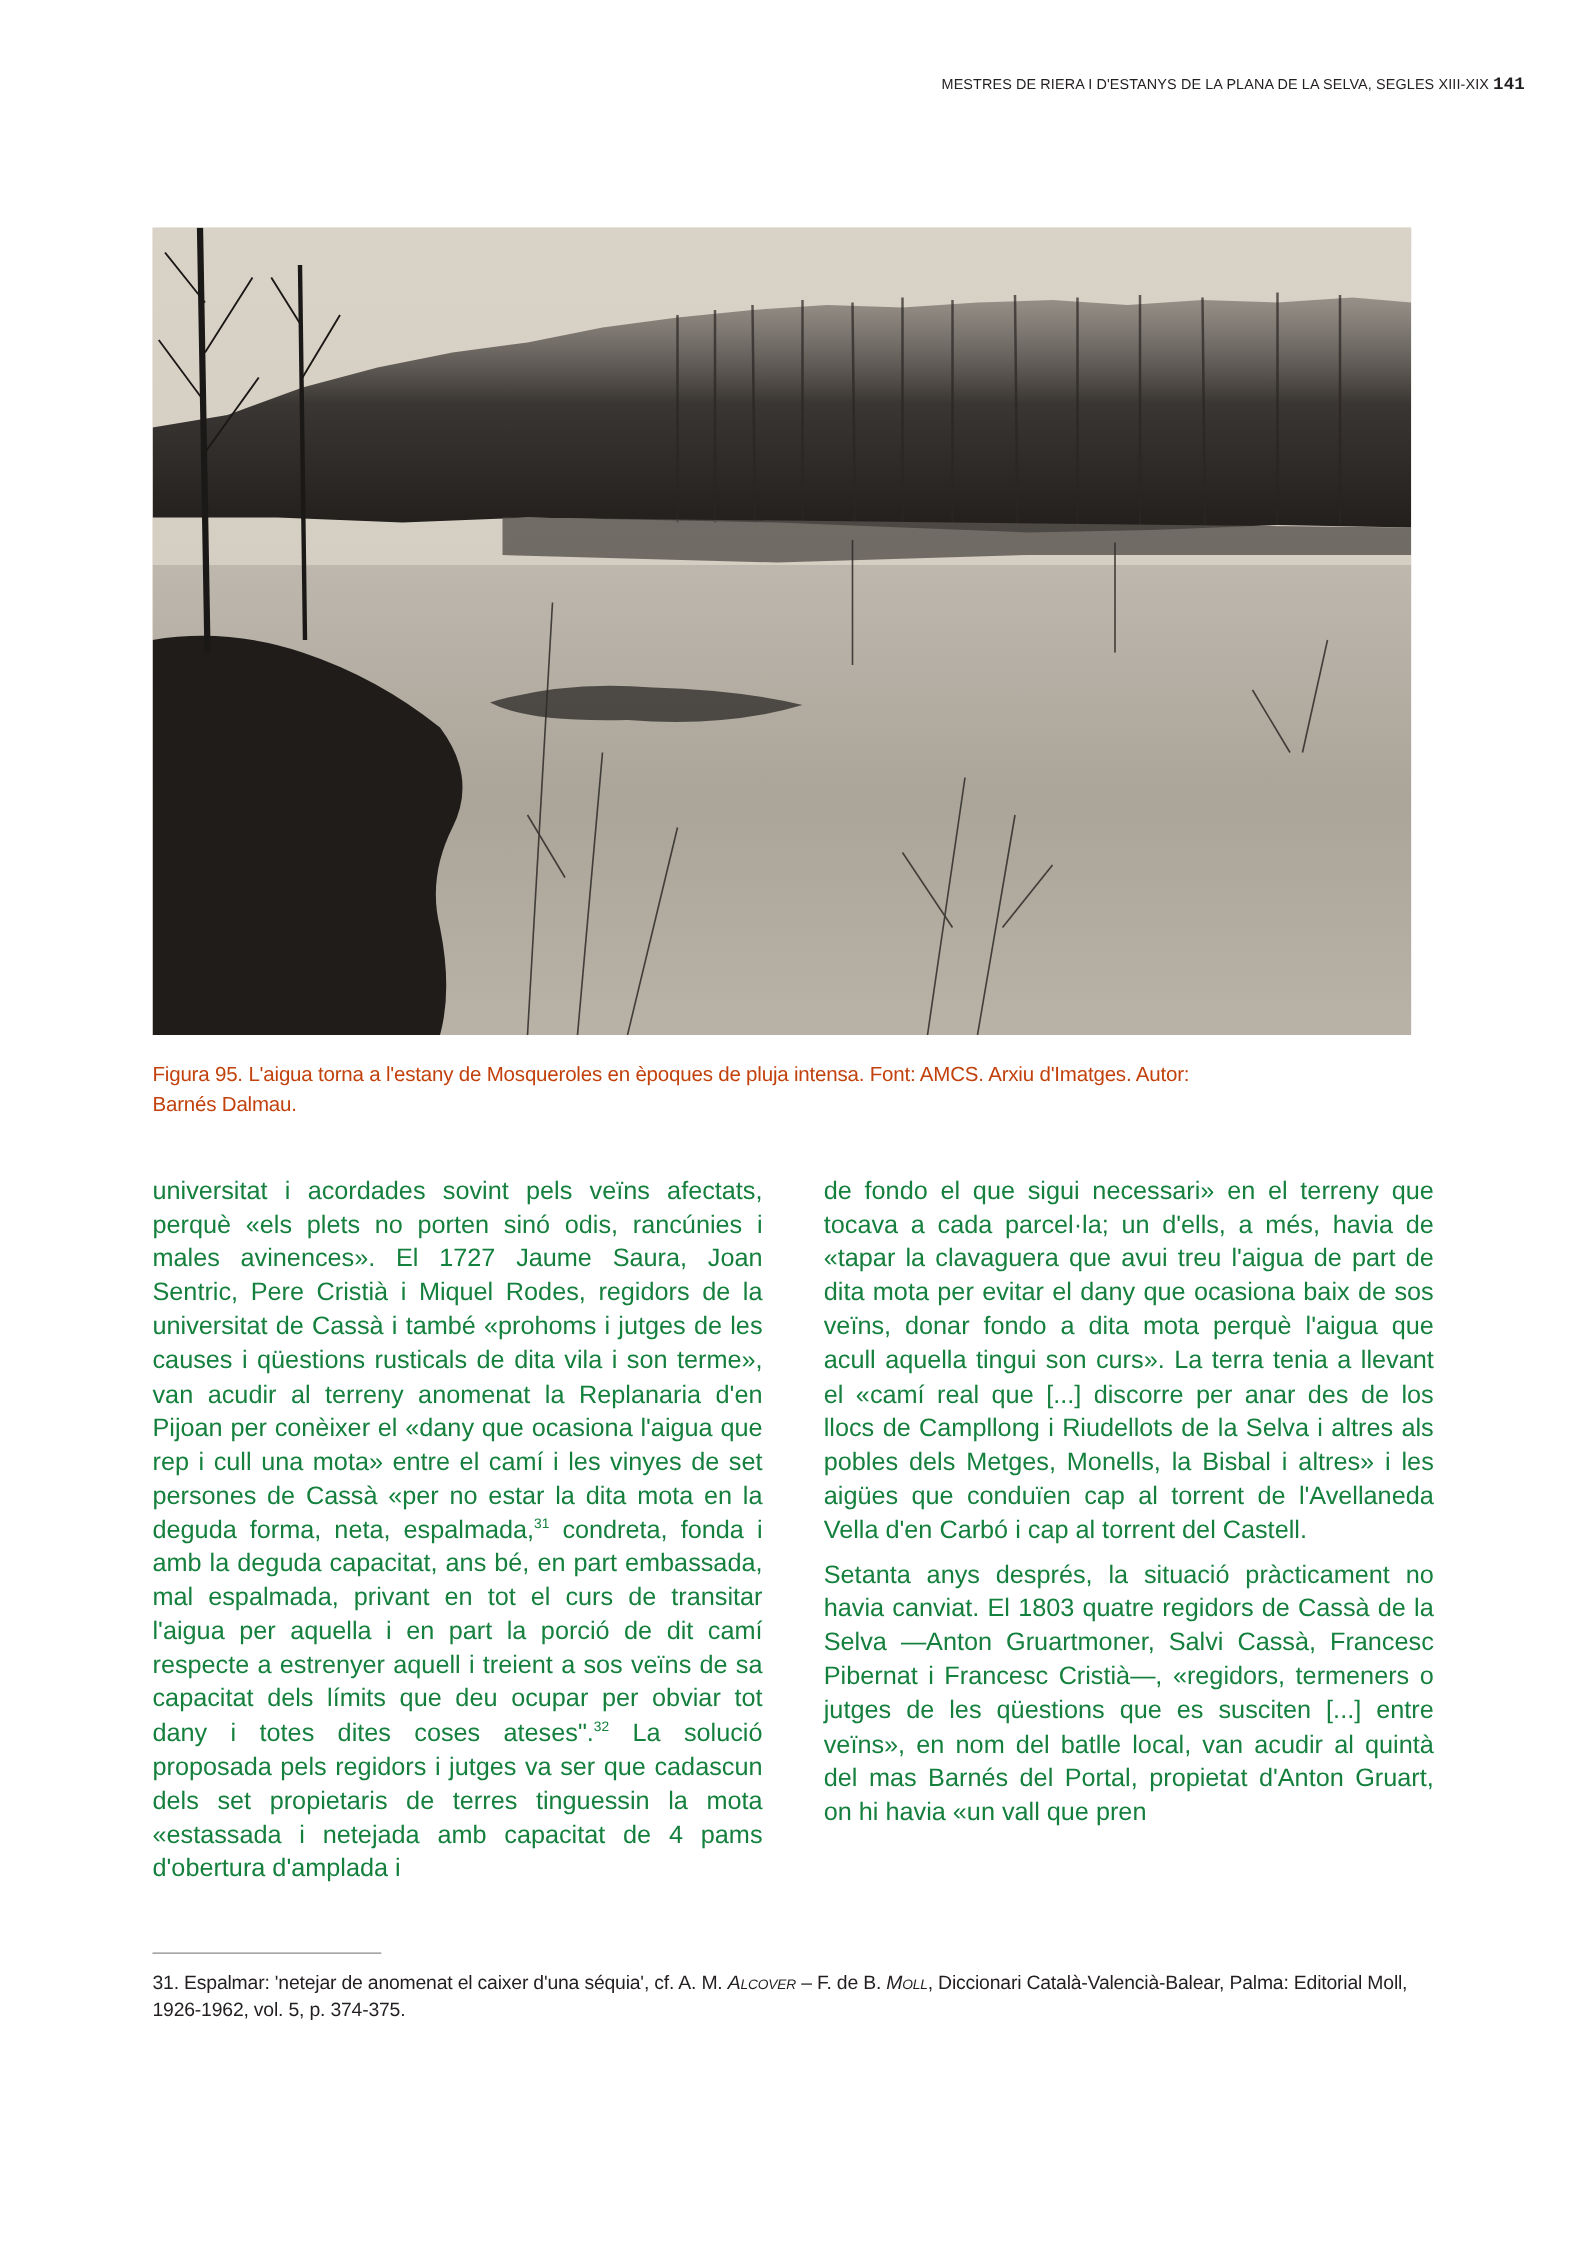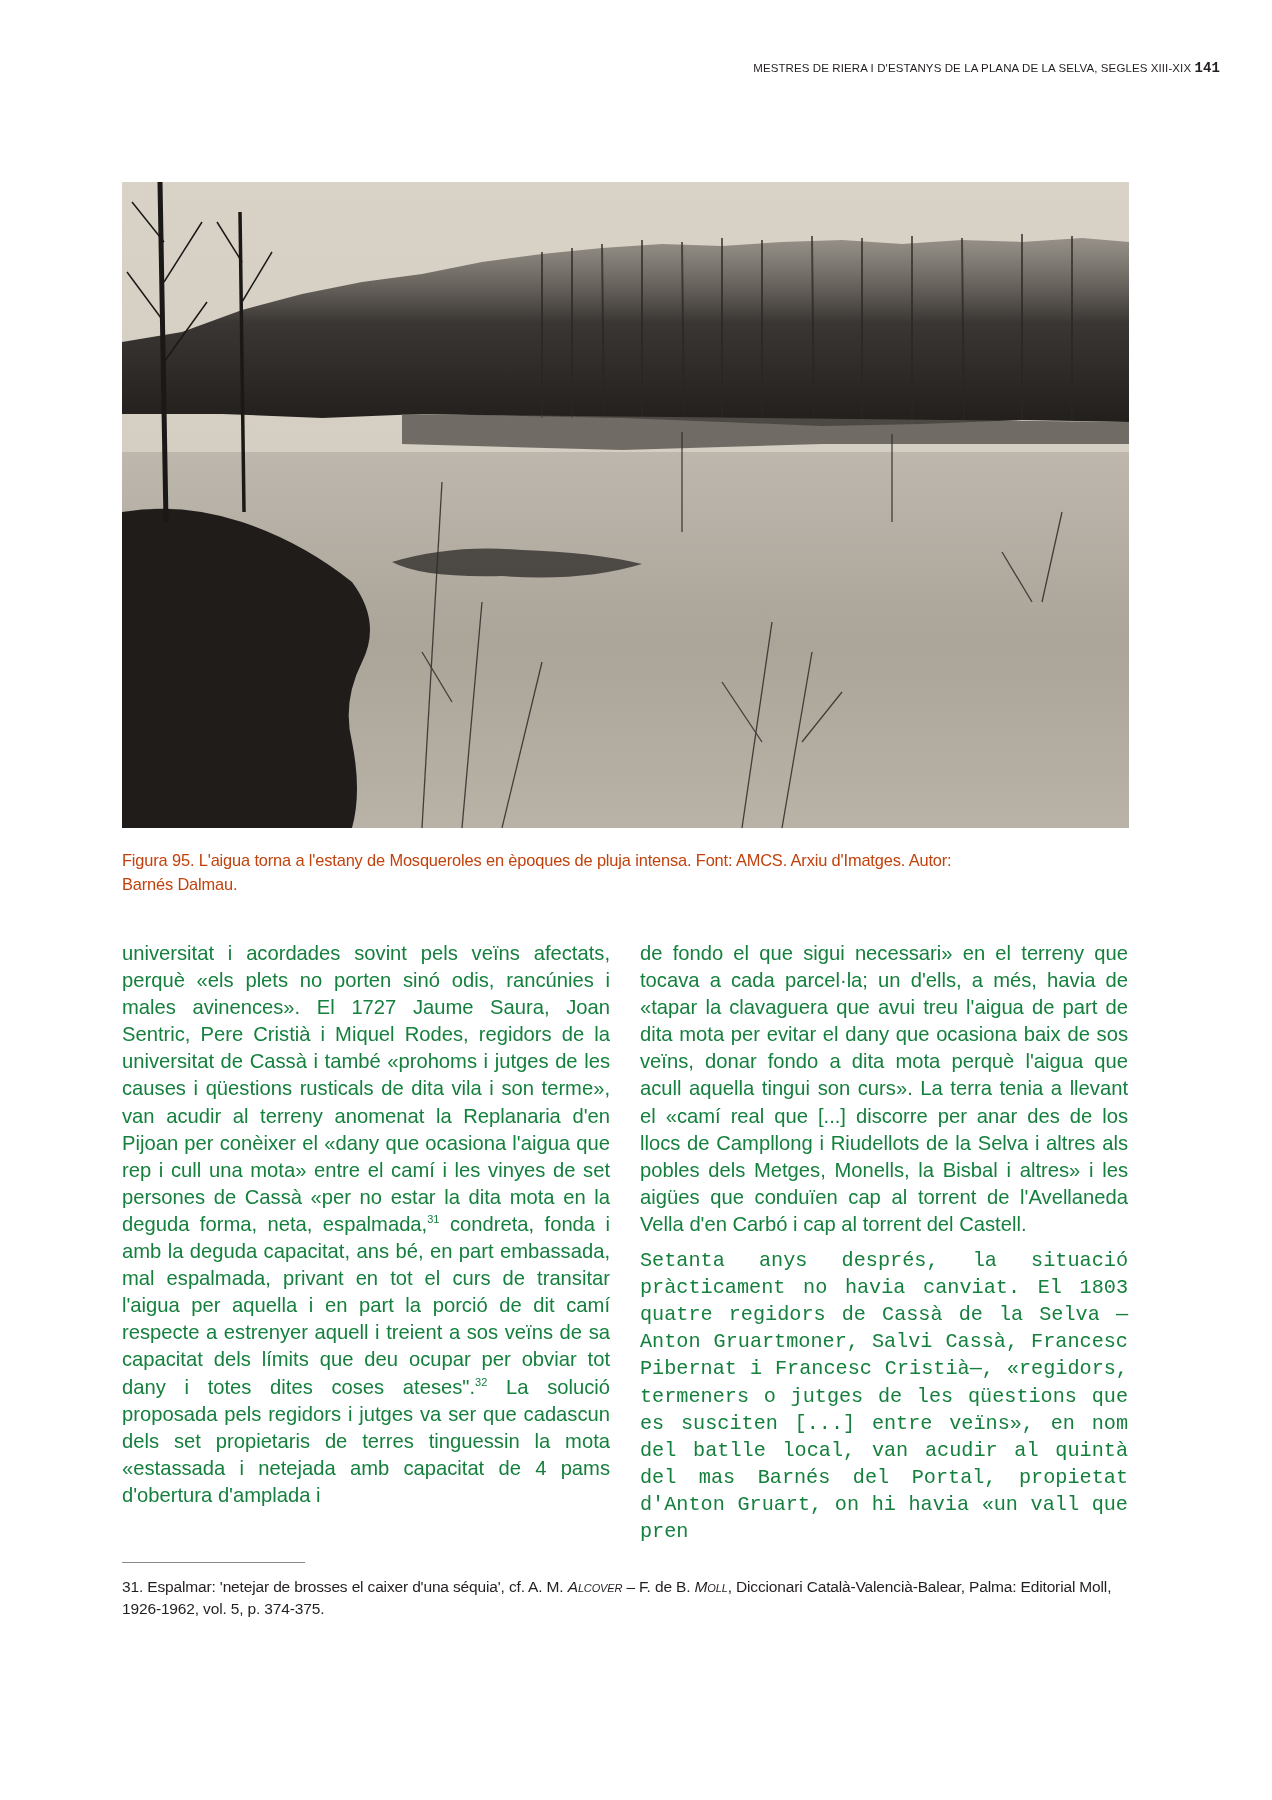--- a/index.html
+++ b/index.html
@@ -11,23 +11,23 @@
   .running-head .pno { font-weight: bold; font-size: 14px; font-family: Liberation Mono, monospace; }
   .photo { position: absolute; left: 122px; top: 182px; width: 1007px; height: 646px;
            overflow: hidden; background: #d8d2c6; }
   .photo svg { display: block; width: 100%; height: 100%; }
   .caption { position: absolute; left: 122px; top: 848px; width: 1006px;
              font-size: 16.4px; line-height: 24px; color: #c2410c;
              font-family: "Liberation Sans", sans-serif; letter-spacing: -0.15px; }
   .col { position: absolute; top: 940px; width: 488px; font-size: 20.2px; line-height: 27.1px;
          text-align: justify; color: #15803d; }
   .col p { margin: 0; }
-  .col p + p { margin-top: 9px; font-family: Liberation Mono, monospace; }
+  .col p + p { margin-top: 9px; }
   .col-left { left: 122px; }
-  .col-right { left: 640px; }
+  .col-right { left: 659px; }
   sup { font-size: 11px; line-height: 0; vertical-align: 8px; }
   .fn-rule { position: absolute; left: 122px; top: 1562px; width: 183px; height: 1px; background: #8a8a8a; }
   .footnotes { position: absolute; left: 122px; top: 1576px; width: 1006px;
                font-size: 15.5px; line-height: 22px; color: #231f20; letter-spacing: -0.15px; }
   .footnotes p { margin: 0 0 7px 0; }
   .sc { font-variant: small-caps; font-style: italic; }
 </style>
 </head>
 <body>
 
@@ -114,14 +114,14 @@
 </div>
 
 <div class="col col-right">
   <p>de fondo el que sigui necessari» en el terreny que tocava a cada parcel·la; un d'ells, a més, havia de «tapar la clavaguera que avui treu l'aigua de part de dita mota per evitar el dany que ocasiona baix de sos veïns, donar fondo a dita mota perquè l'aigua que acull aquella tingui son curs». La terra tenia a llevant el «camí real que [...] discorre per anar des de los llocs de Campllong i Riudellots de la Selva i altres als pobles dels Metges, Monells, la Bisbal i altres» i les aigües que conduïen cap al torrent de l'Avellaneda Vella d'en Carbó i cap al torrent del Castell.</p>
   <p>Setanta anys després, la situació pràcticament no havia canviat. El 1803 quatre regidors de Cassà de la Selva —Anton Gruartmoner, Salvi Cassà, Francesc Pibernat i Francesc Cristià—, «regidors, termeners o jutges de les qüestions que es susciten [...] entre veïns», en nom del batlle local, van acudir al quintà del mas Barnés del Portal, propietat d'Anton Gruart, on hi havia «un vall que pren</p>
 </div>
 
 <div class="fn-rule"></div>
 
 <div class="footnotes">
-  <p><span>31.</span><span> Espalmar: 'netejar de brosses el caixer d'una séquia', cf. A. M. </span><span class="sc">Alcover</span><span> – F. de B. </span><span class="sc">Moll</span><span>, Diccionari Català-Valencià-Balear, Palma: Editorial Moll, 1926-1962, vol. 5, p. 374-375.</span></p>
+  <p><span>31.</span><span> Espalmar: 'netejar de anomenat el caixer d'una séquia', cf. A. M. </span><span class="sc">Alcover</span><span> – F. de B. </span><span class="sc">Moll</span><span>, Diccionari Català-Valencià-Balear, Palma: Editorial Moll, 1926-1962, vol. 5, p. 374-375.</span></p>
 </div>
 
 </body></html>

